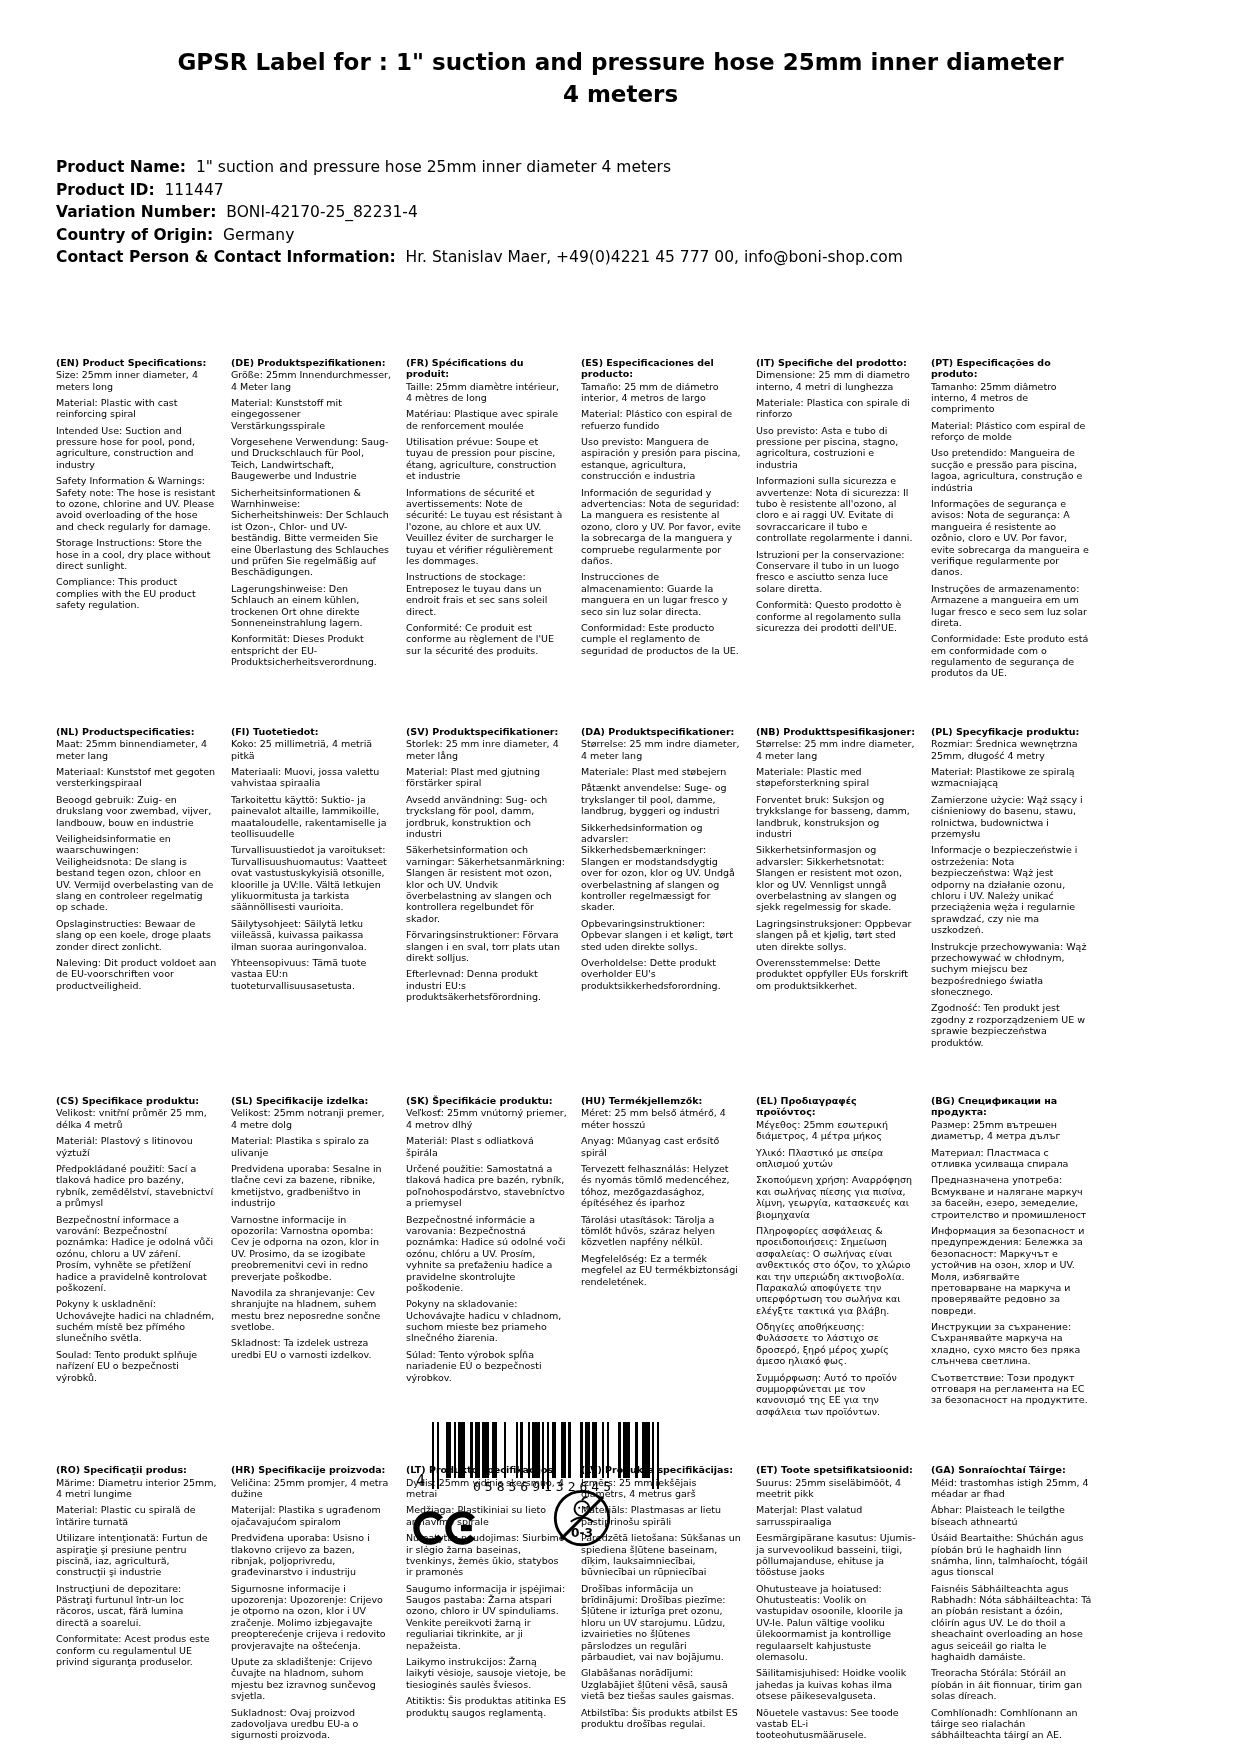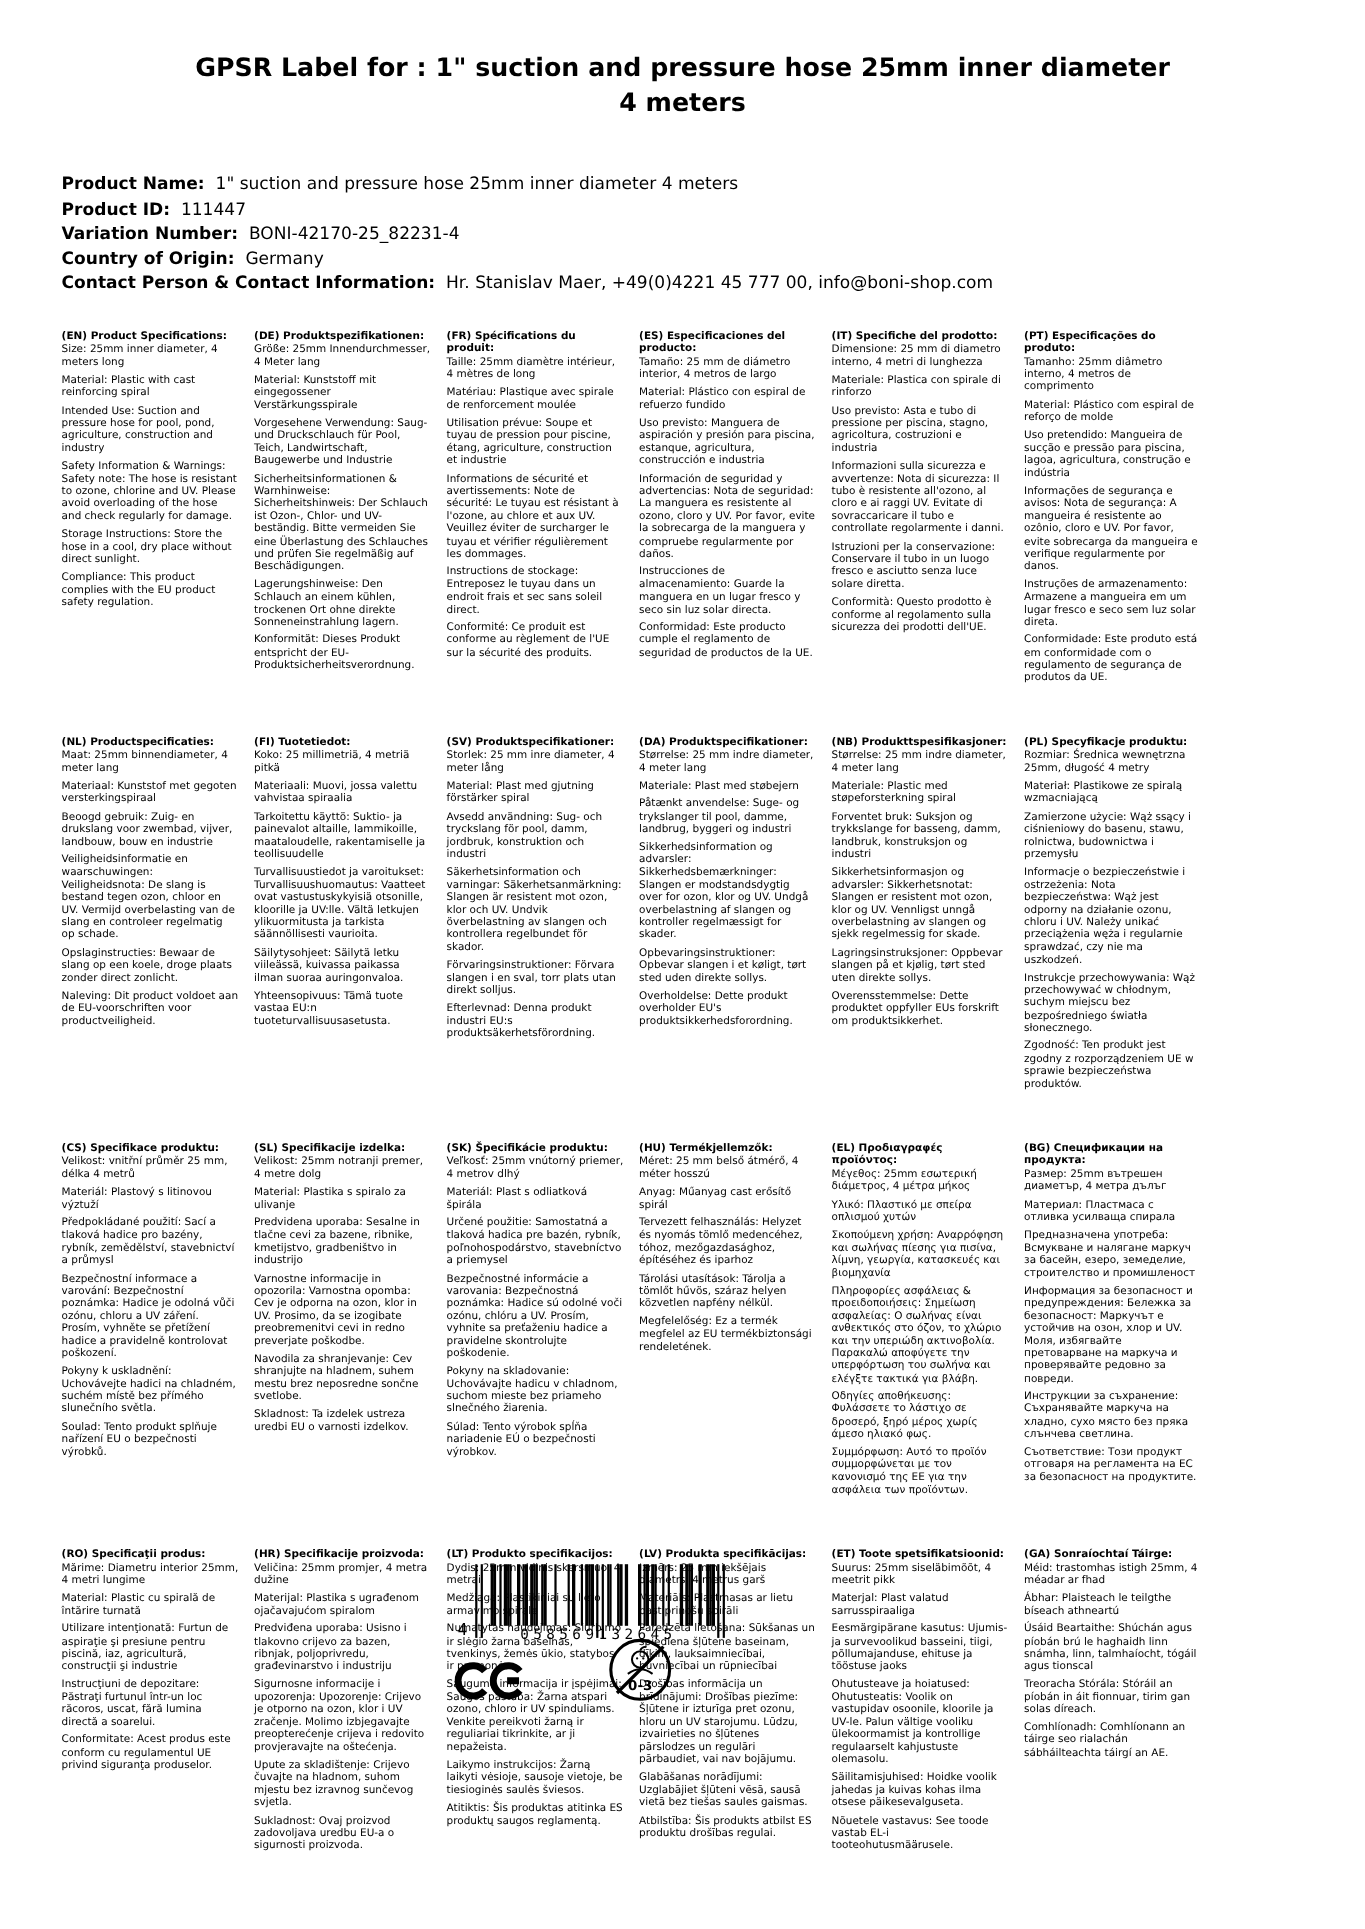--- a/index.html
+++ b/index.html
@@ -3,21 +3,21 @@
 <meta charset="utf-8">
 <style>
   html,body{margin:0;padding:0;background:#fff;}
   .page{position:relative;width:1241px;height:1754px;background:#fff;overflow:hidden;
         font-family:"DejaVu Sans",sans-serif;color:#000;}
   .title{font-size:23px;font-weight:bold;text-align:center;line-height:1.4;
          max-width:910px;margin:0 auto;padding-top:46px;}
   .info{margin:46px 0 0 56px;font-size:15.5px;line-height:1.45;}
   .info-line b{font-weight:bold;}
   .grid{display:grid;grid-template-columns:repeat(6,175px);align-items:start;
-        margin:31px 0 0 56px;row-gap:42px;}
+        margin:88px 0 0 56px;row-gap:42px;}
   .block{padding-right:14px;font-size:9.5px;line-height:1.2;}
   .block .bh{font-weight:bold;margin:0 0 1px 0;}
   .block p{margin:0 0 5px 0;}
   .barcode{position:absolute;left:432px;top:1422px;}
   .lead{position:absolute;left:-16px;top:50px;font-size:15px;font-family:"DejaVu Sans Mono",monospace;}
   .bars{display:flex;align-items:flex-start;width:228px;height:70px;}
   .m{width:2.4px;height:56px;background:transparent;}
   .m.b{background:#000;}
   .m.g{height:67px;}
   .nums{display:flex;width:228px;justify-content:center;box-sizing:border-box;
@@ -244,20 +244,21 @@
         <p>Eesmärgipärane kasutus: Ujumis- ja survevoolikud basseini, tiigi, põllumajanduse, ehituse ja tööstuse jaoks</p>
         <p>Ohutusteave ja hoiatused: Ohutusteatis: Voolik on vastupidav osoonile, kloorile ja UV-le. Palun vältige vooliku ülekoormamist ja kontrollige regulaarselt kahjustuste olemasolu.</p>
         <p>Säilitamisjuhised: Hoidke voolik jahedas ja kuivas kohas ilma otsese päikesevalguseta.</p>
         <p>Nõuetele vastavus: See toode vastab EL-i tooteohutusmäärusele.</p>
       </div>
       <div class="block">
         <div class="bh">(GA) Sonraíochtaí Táirge:</div>
         <p>Méid: trastomhas istigh 25mm, 4 méadar ar fhad</p>
         <p>Ábhar: Plaisteach le teilgthe bíseach athneartú</p>
         <p>Úsáid Beartaithe: Shúchán agus píobán brú le haghaidh linn snámha, linn, talmhaíocht, tógáil agus tionscal</p>
+        <p>Faisnéis Sábháilteachta agus Rabhadh: Nóta sábháilteachta: Tá an píobán resistant a ózóin, clóirín agus UV. Le do thoil a sheachaint overloading an hose agus seiceáil go rialta le haghaidh damáiste.</p>
         <p>Treoracha Stórála: Stóráil an píobán in áit fionnuar, tirim gan solas díreach.</p>
         <p>Comhlíonadh: Comhlíonann an táirge seo rialachán sábháilteachta táirgí an AE.</p>
       </div>
     </div>
 
   <div class="barcode">
     <span class="lead">4</span>
     <div class="bars" id="bars">
         <div class="m b g"></div>
         <div class="m g"></div>

